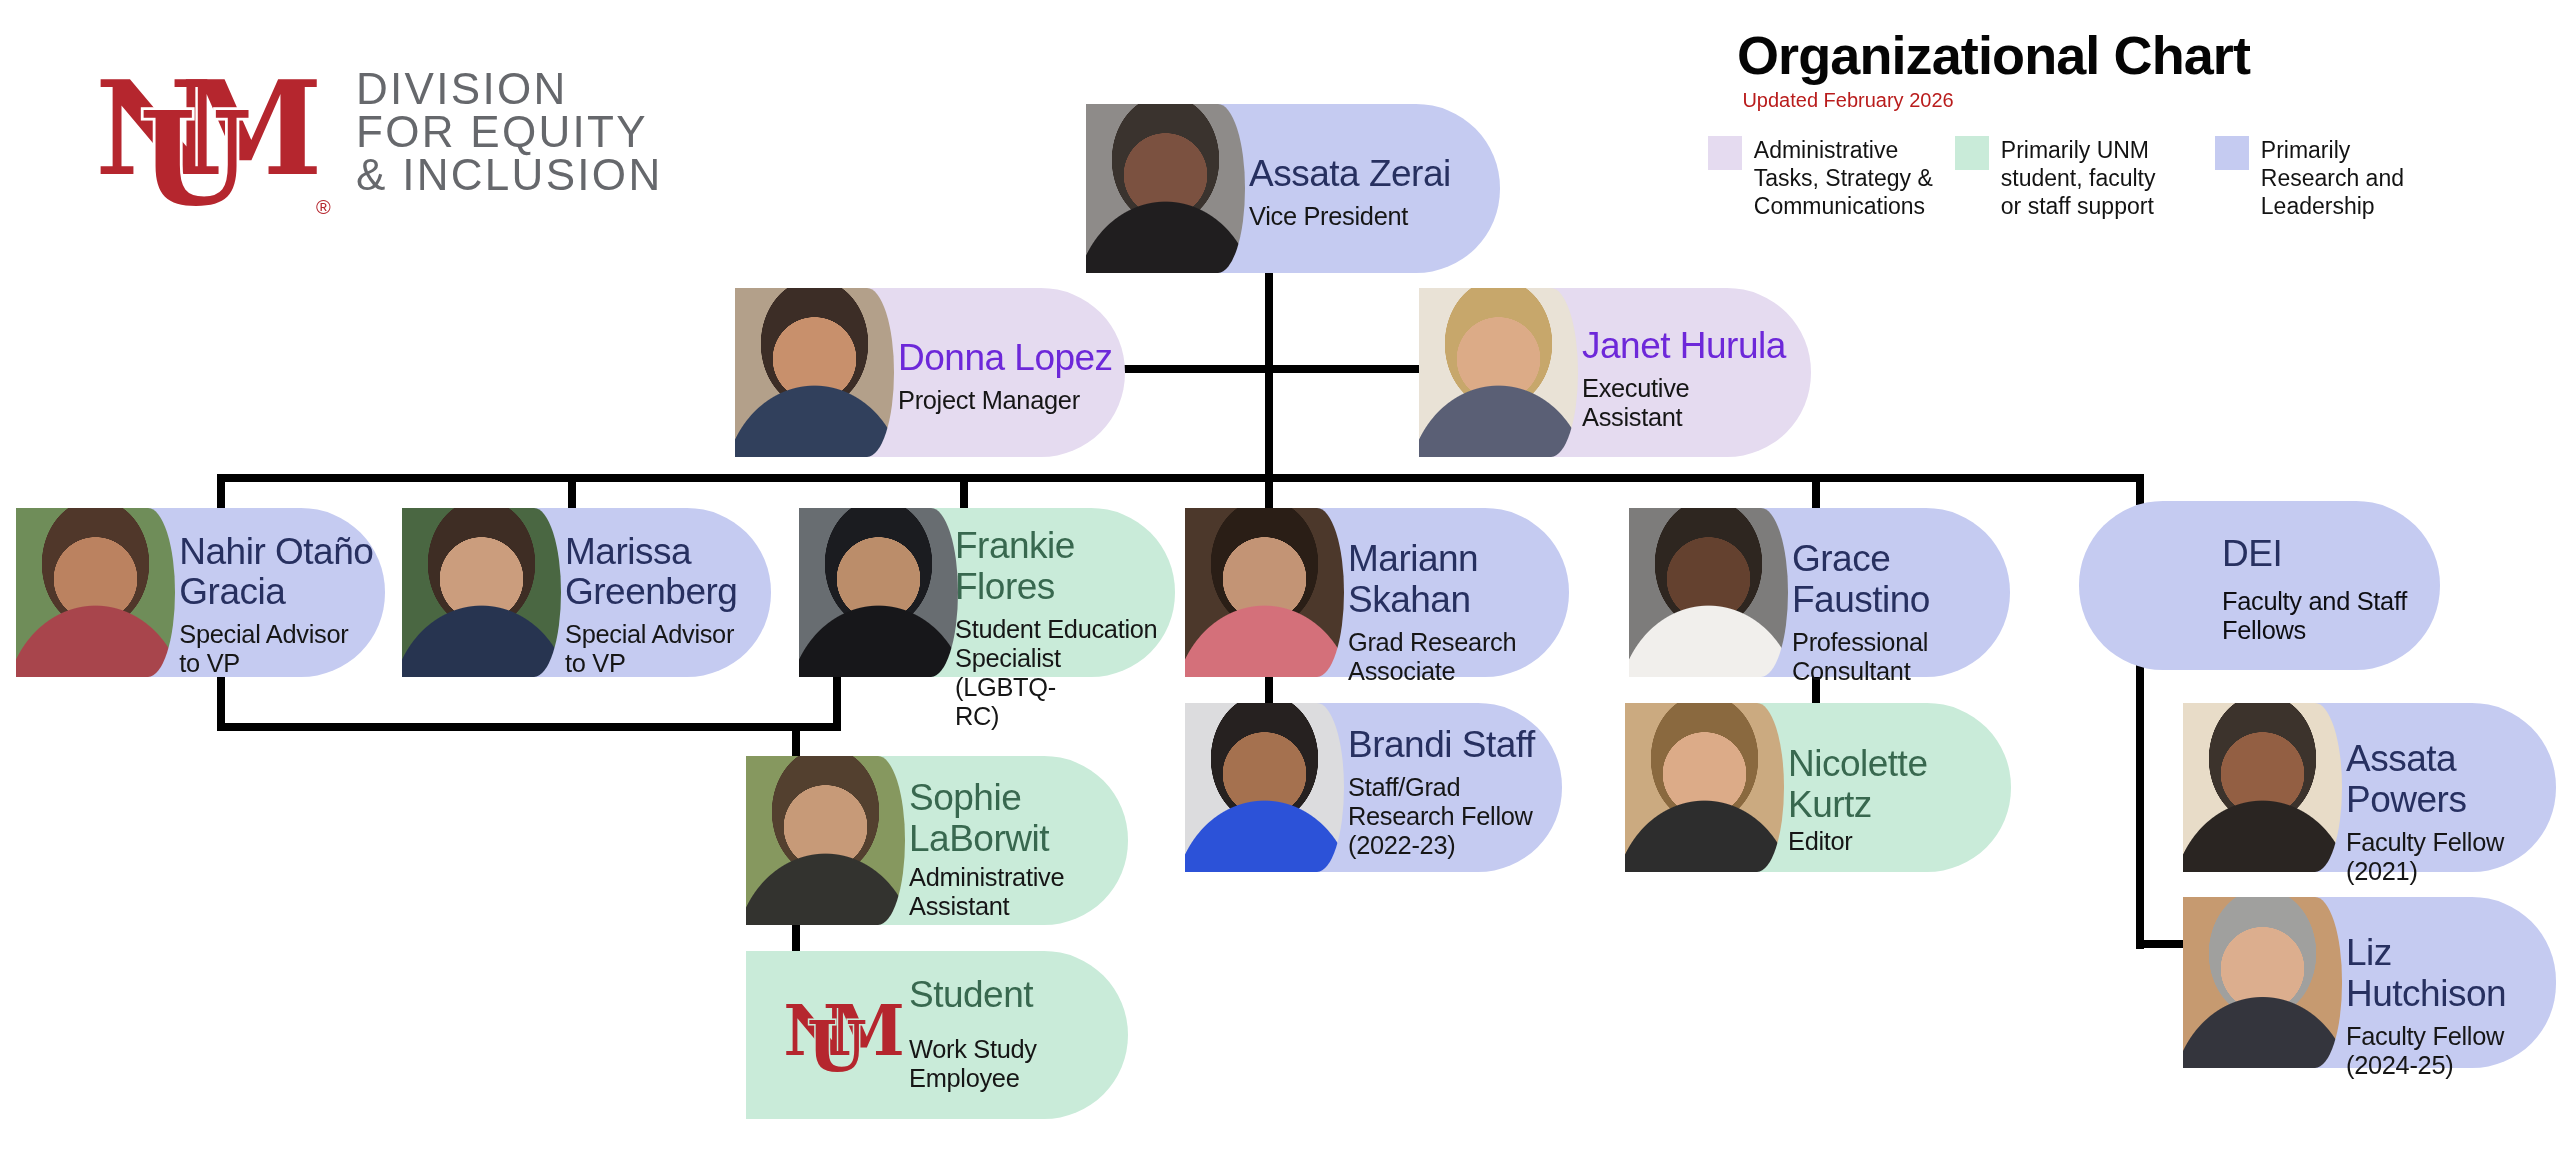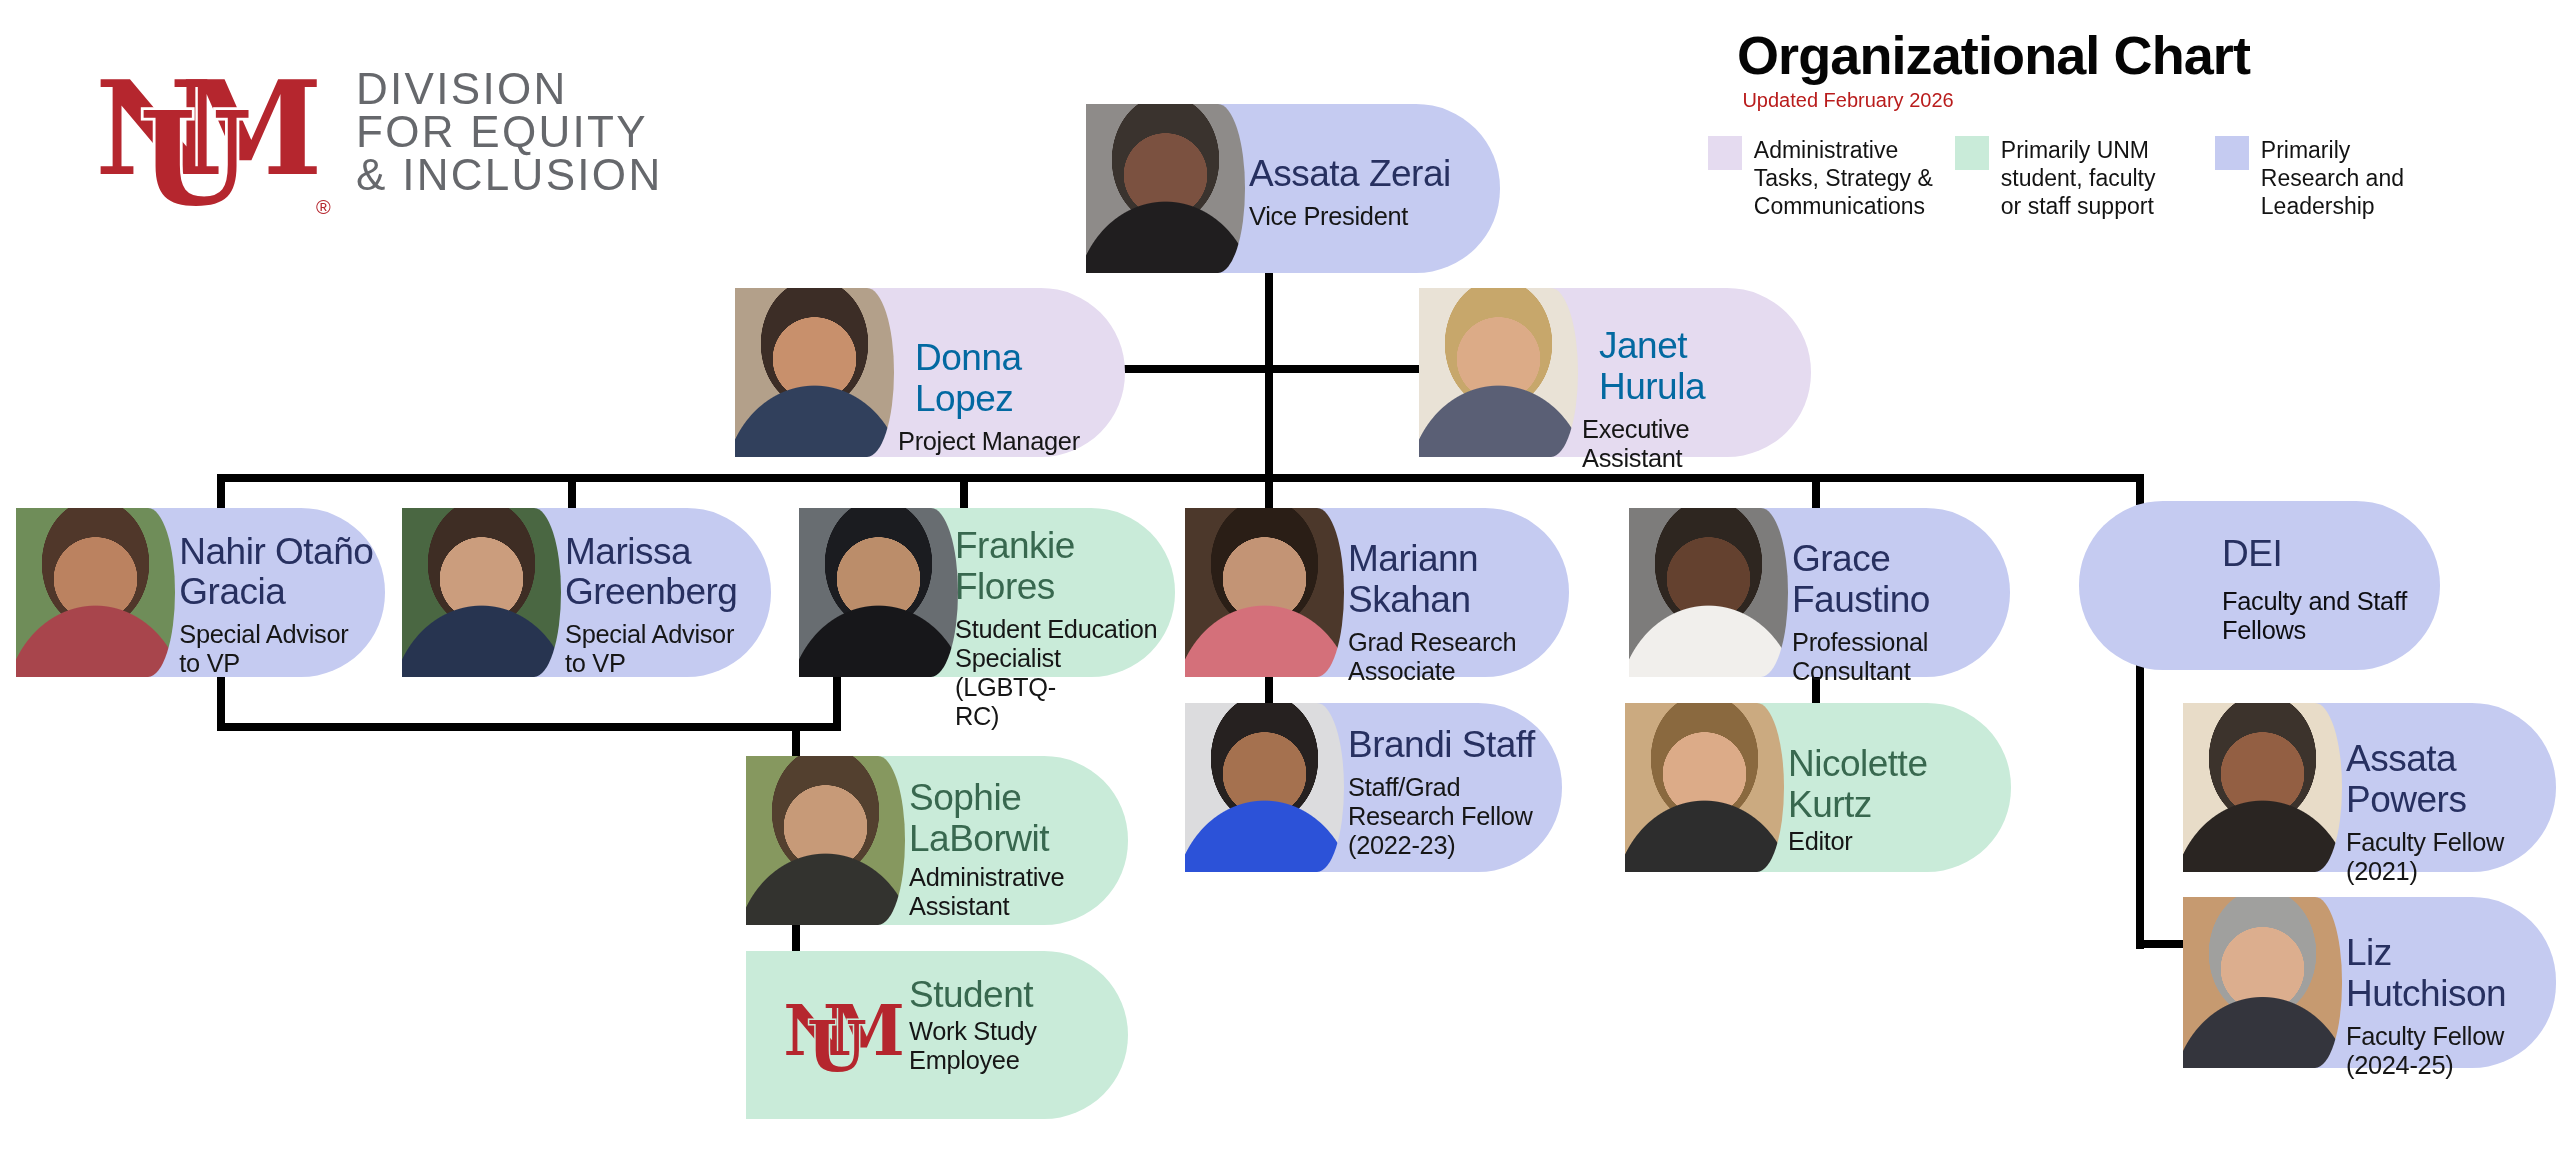--- a/index.html
+++ b/index.html
@@ -37,21 +37,21 @@
     background:
       radial-gradient(ellipse 91px 104px at 50% 119%, var(--cloth) 99%, transparent 100%),
       radial-gradient(circle 42px at 50% 42%, var(--skin) 99%, transparent 100%),
       radial-gradient(ellipse 54px 65px at 50% 33%, var(--hair) 99%, transparent 100%),
       var(--pbg);
   }
   .txt{position:absolute; left:163px; right:11px; top:0;}
   .nm{font-size:37px; font-weight:500; line-height:1.1; letter-spacing:-0.5px; white-space:pre-line;}
   .ti{font-size:25.4px; font-weight:400; line-height:1.14; letter-spacing:-0.3px; margin-top:7.3px; color:#161616; white-space:pre-line;}
   .research .nm{color:#273060;}
-  .admin .nm{color:#0369a1;margin-left:17px;}
+  .admin .nm{color:#6d28d9;}
   .support .nm{color:#38684f;}
   .card.dei .ti{font-weight:500; color:#0e0e12;}
   .mini-logo{position:absolute; left:33px; top:42px;}
 </style>
 </head>
 <body>
 
 <div id="canvas">
 
   <div class="logo-wrap">
@@ -236,19 +236,19 @@
   </div>
 
   <div class="card support" style="left:746px;top:951px;width:382px;height:168px;">
     <svg class="mini-logo" width="127" height="81" viewBox="0 0 300 190">
       <text x="10" y="146" font-family="DejaVu Serif, serif" font-weight="bold" font-size="162" fill="#b5262e">N</text>
       <text x="118" y="146" font-family="DejaVu Serif, serif" font-weight="bold" font-size="162" fill="#b5262e">M</text>
       <text x="66" y="184" font-family="DejaVu Serif, serif" font-weight="bold" font-size="162" fill="#b5262e" stroke="#c9ebd9" stroke-width="7" paint-order="stroke">U</text>
     </svg>
     <div class="txt" style="top:24px;">
       <div class="nm">Student</div>
-      <div class="ti" style="margin-top:1px;">Work Study
+      <div class="ti" style="margin-top:19px;">Work Study
 Employee</div>
     </div>
   </div>
 
 </div>
 
 
 </body></html>

